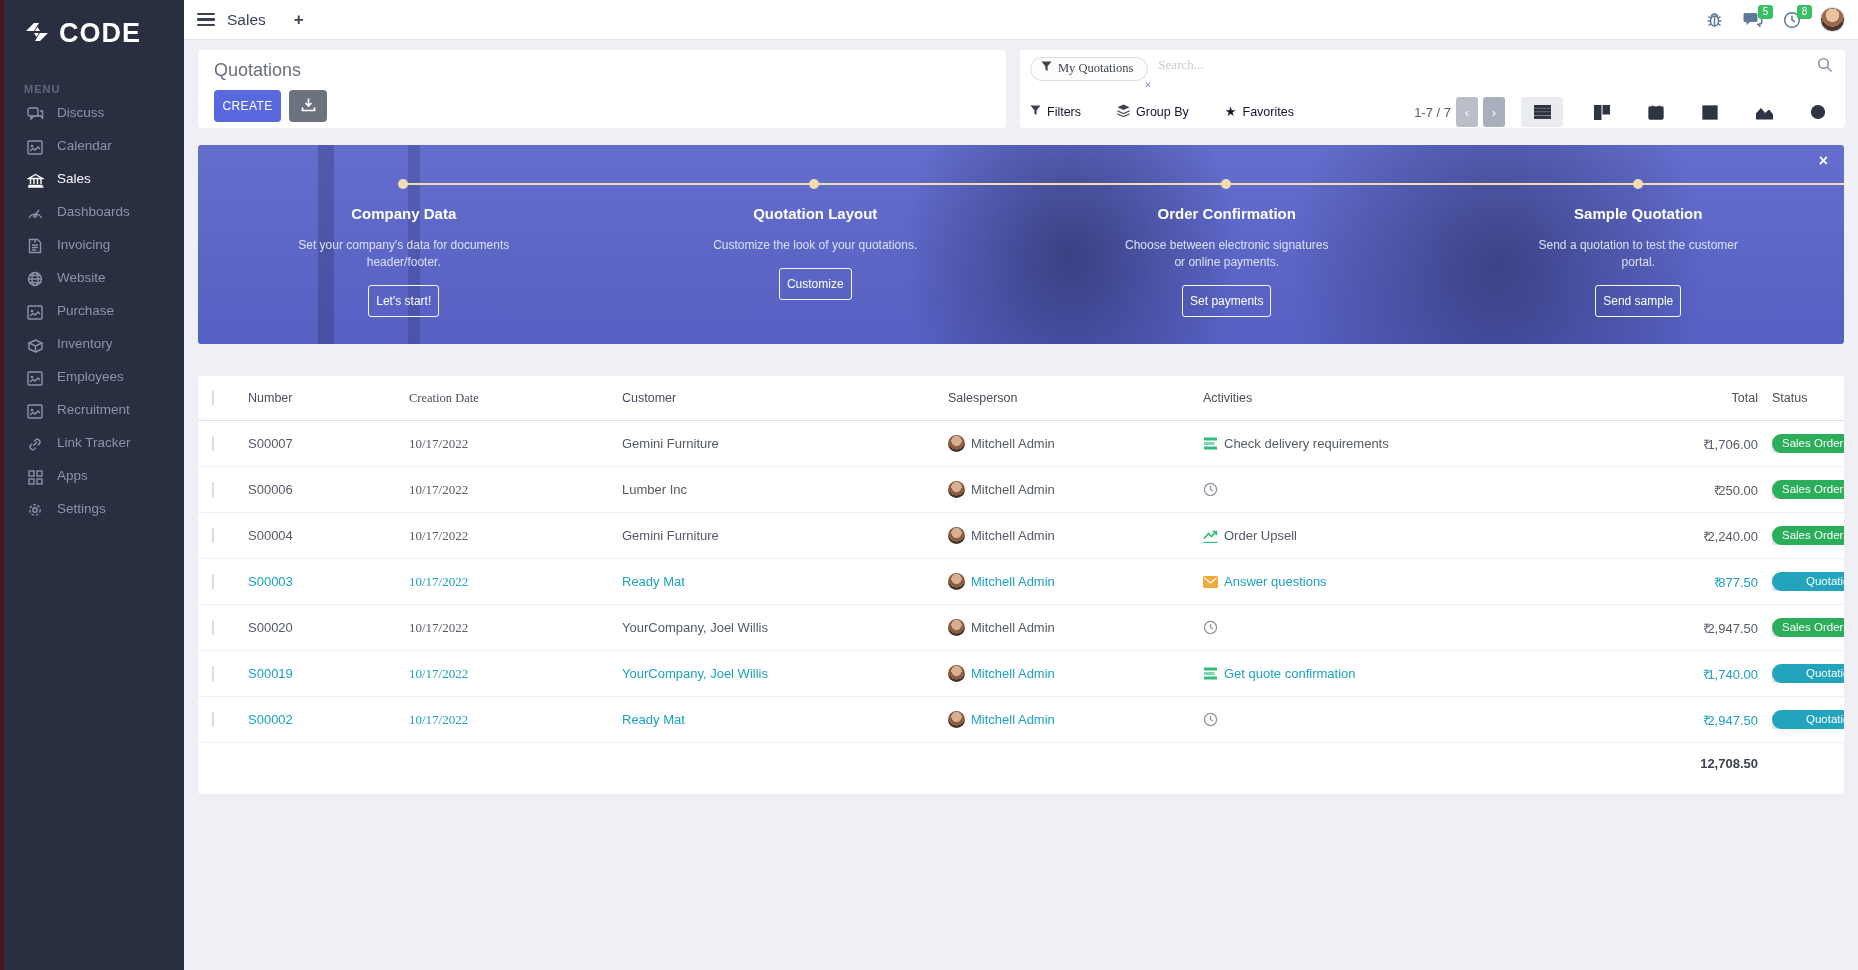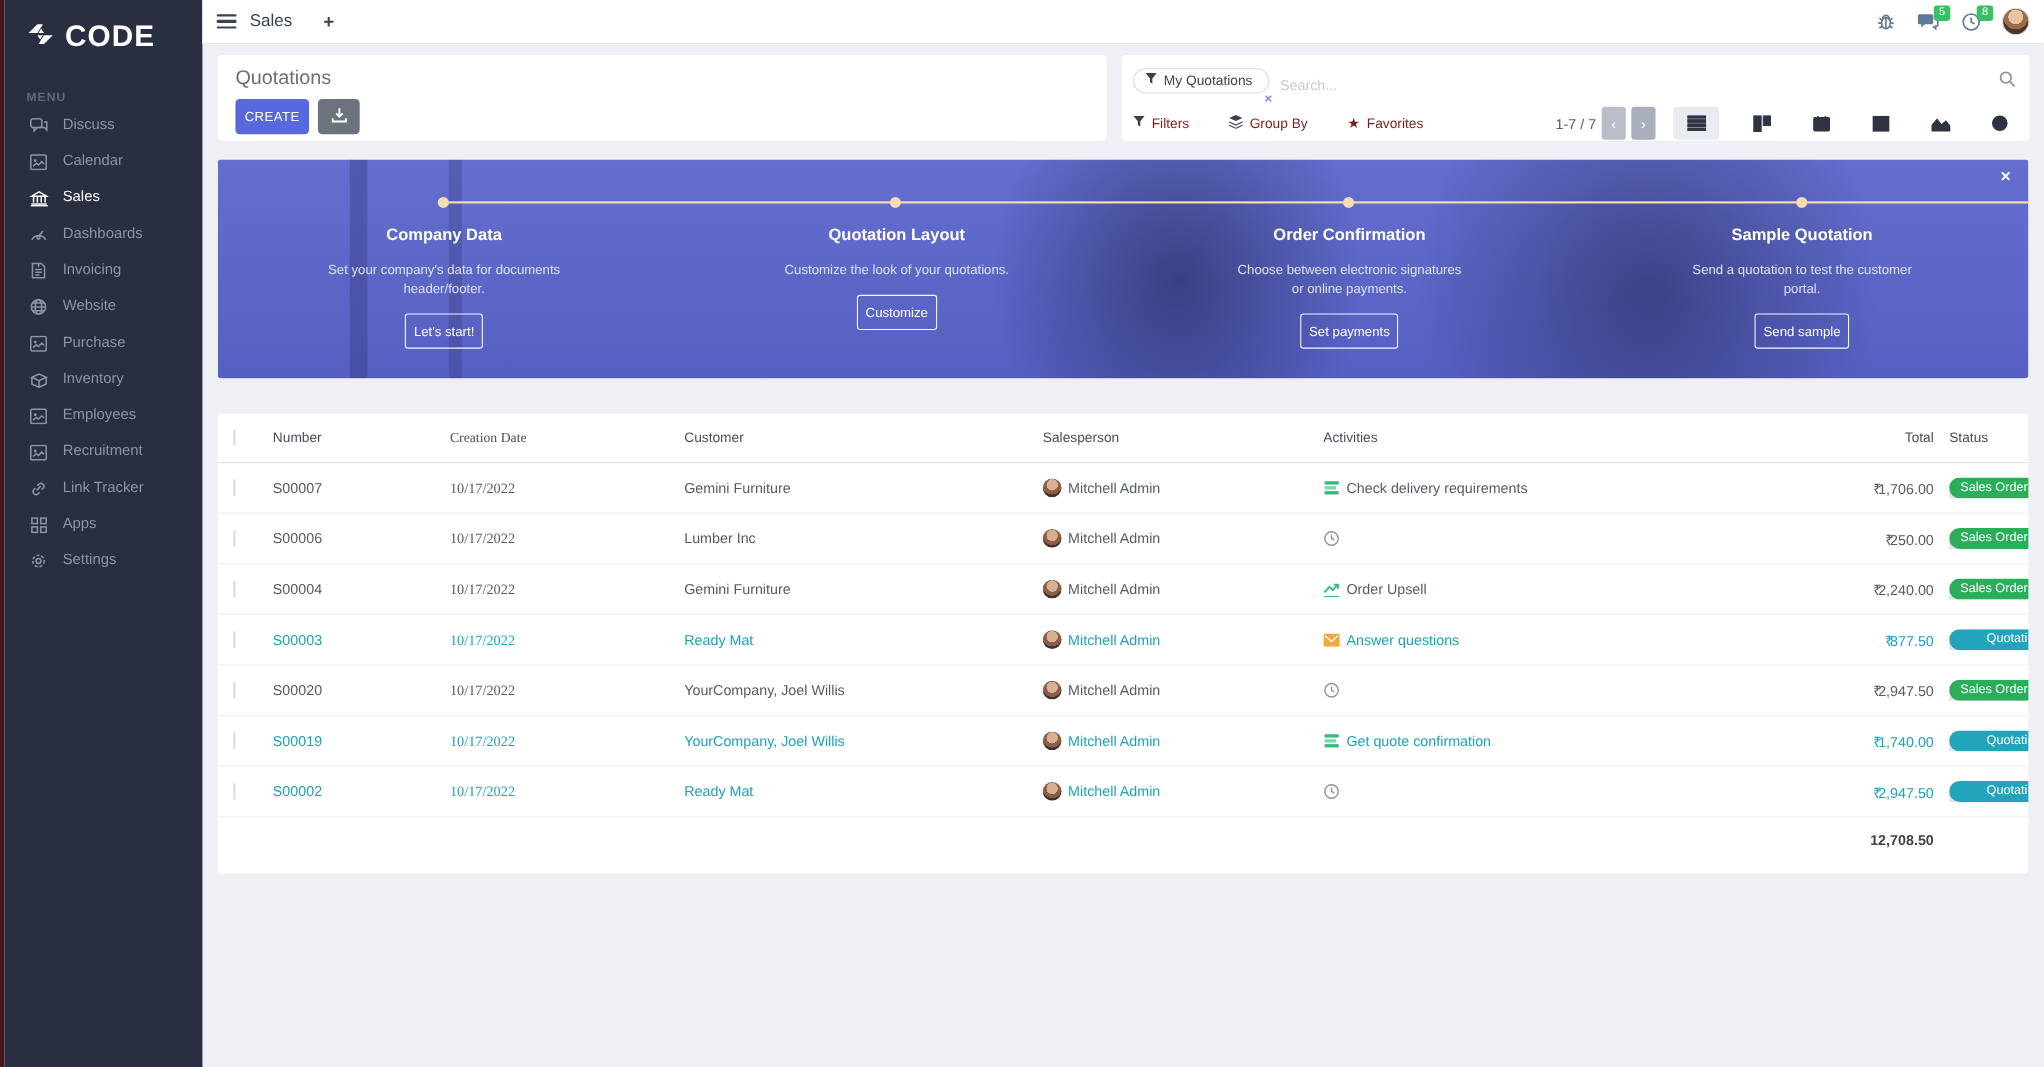--- a/index.html
+++ b/index.html
@@ -37,29 +37,29 @@
   
   .panel-left { left:14px; top:10px; width:808px; height:78px; padding:10px 0 0 16px; }
   .cp-title { font-size:18px; color:#6b6f7c; }
   .cp-buttons { display:flex; gap:8px; margin-top:9px; }
   .btn-create { background:#5868df; color:#fff; border:none; border-radius:4px; font-size:12px; letter-spacing:.4px; width:67px; height:32px; cursor:pointer; font-family:inherit; }
   .btn-export { background:#6d737e; border:none; border-radius:4px; width:38px; height:32px; cursor:pointer; display:flex; align-items:center; justify-content:center; }
   .btn-export svg { stroke:#fff; fill:none; stroke-width:1.7; }
 
   
   .panel-right { left:836px; top:10px; width:825px; height:78px; padding:7px 12px 0 10px; }
-  .search-row { display:flex; align-items:flex-end; height:28px; position:relative; }
+  .search-row { display:flex; align-items:flex-start; height:28px; position:relative;font-family:Liberation Serif, serif; }
   .facet { position:relative; display:flex; align-items:center; gap:6px; border:1px solid #d8dbe4; border-radius:13px; padding:3px 14px 4px 10px; font-size:12.5px; color:#3f4452; background:#fdfdfe; cursor:pointer; }
   .facet svg { fill:#3c4150; }
   .facet-x { position:absolute; right:-4px; bottom:-13px; color:#7c89f0; font-size:12px; font-weight:bold; cursor:pointer; }
   .search-placeholder { margin-left:10px; color:#c6cad6; font-size:13px; flex:1; }
   .search-mag { cursor:pointer; }
   .search-mag svg { stroke:#8d93a2; fill:none; stroke-width:1.6; }
   .controls-row { display:flex; align-items:center; margin-top:11px; height:32px; }
-  .ctl { display:flex; align-items:center; gap:6px; font-size:12.5px; color:#7f1d1d; cursor:pointer;text-align:right; }
+  .ctl { display:flex; align-items:center; gap:6px; font-size:12.5px; color:#0f172a; cursor:pointer;text-align:right; }
   .ctl svg { fill:#3c4150; }
   .ctl + .ctl { margin-left:36px; }
   .ctl .star { font-size:13px; line-height:12px; }
   .pager-text { margin-left:auto; font-size:13px; color:#565b68; }
   .pager-btn { width:22px; height:30px; border:none; border-radius:3px; color:#fff; font-size:13px; cursor:pointer; margin-left:5px; display:flex; align-items:center; justify-content:center; font-family:inherit; }
   .pager-prev { background:#b9bec9; }
   .pager-next { background:#a9afbd; }
   .view-switcher { display:flex; align-items:center; margin-left:16px; gap:24px; }
   .view-ic { width:30px; height:30px; display:flex; align-items:center; justify-content:center; cursor:pointer; border-radius:4px; }
   .view-ic svg { fill:#2f3442; stroke:#2f3442; }

